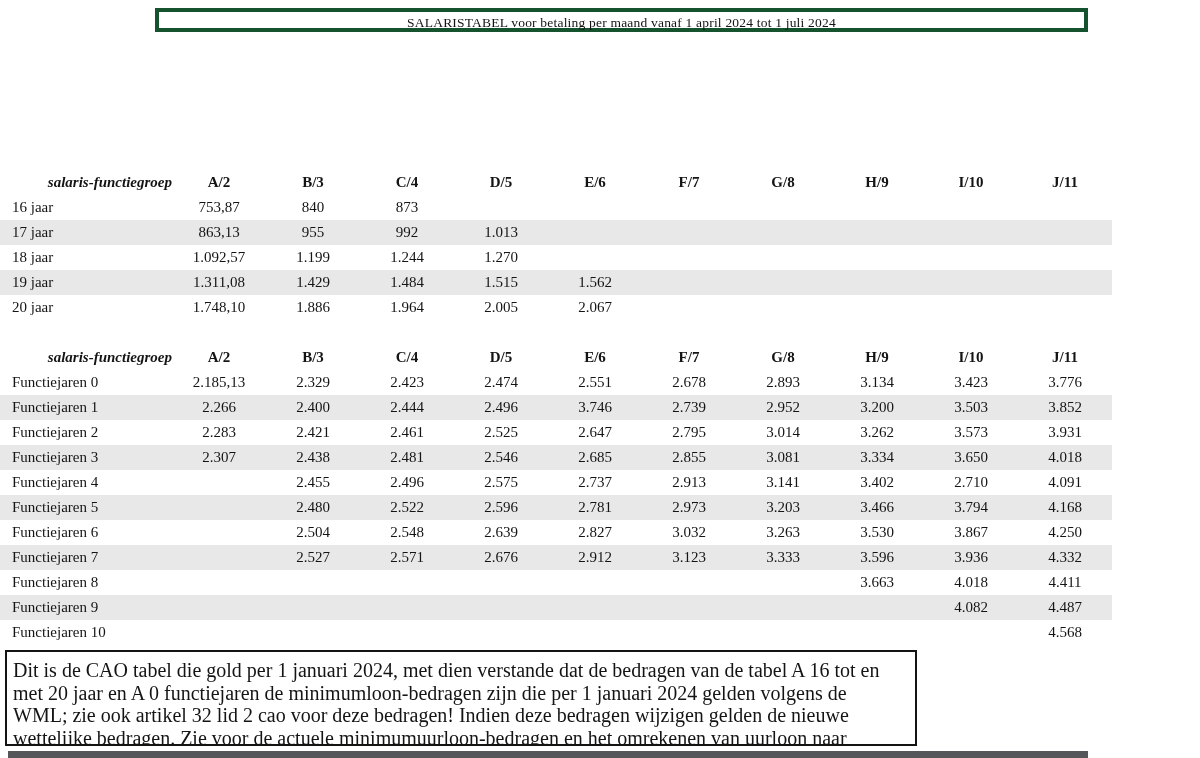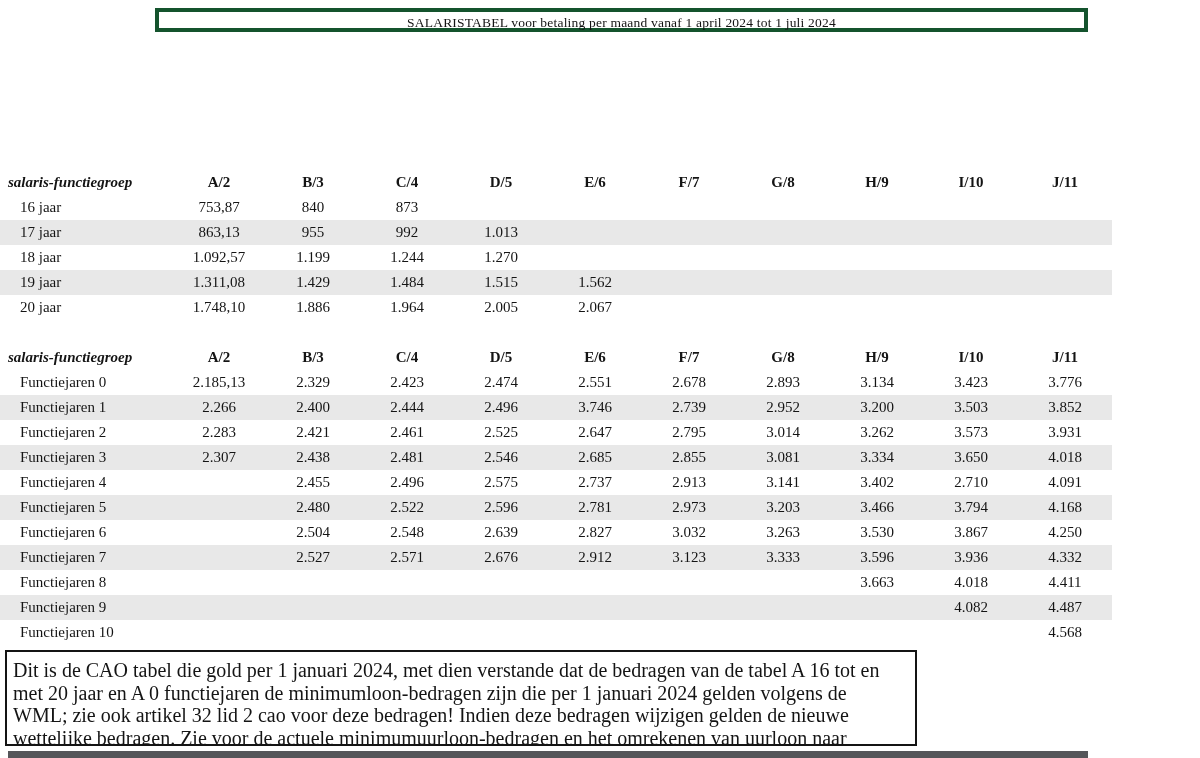--- a/index.html
+++ b/index.html
@@ -32,28 +32,28 @@
   table.age-table { top: 170px; }
   table.function-table { top: 345px; }
 
   .salary-table th, .salary-table td {
     height: 25px; padding: 0;
     font-weight: normal;
     white-space: nowrap;
     overflow: hidden;
   }
   .salary-table th.label-header {
-    width: 172px; text-align: left; padding-left: 8px;
+    width: 172px; text-align: right; padding-left: 8px;
     font-weight: bold; font-style: italic; font-size: 15px;
   }
   .salary-table th.group-header {
     text-align: center;
     font-weight: bold; font-size: 15px;
   }
-  .salary-table td.row-label { text-align: left; padding-left: 20px; }
+  .salary-table td.row-label { text-align: left; padding-left: 12px; }
   .salary-table td.num { text-align: center; }
   .salary-table tbody tr:nth-child(even) { background: #e8e8e8; }
 
   .footnote-box {
     position: absolute; top: 650px; left: 5px;
     width: 912px; height: 96px;
     border: 2px solid #141414;
     padding: 7px 10px 0 6px;
     font-size: 20px; line-height: 22.5px;
     overflow: hidden;

